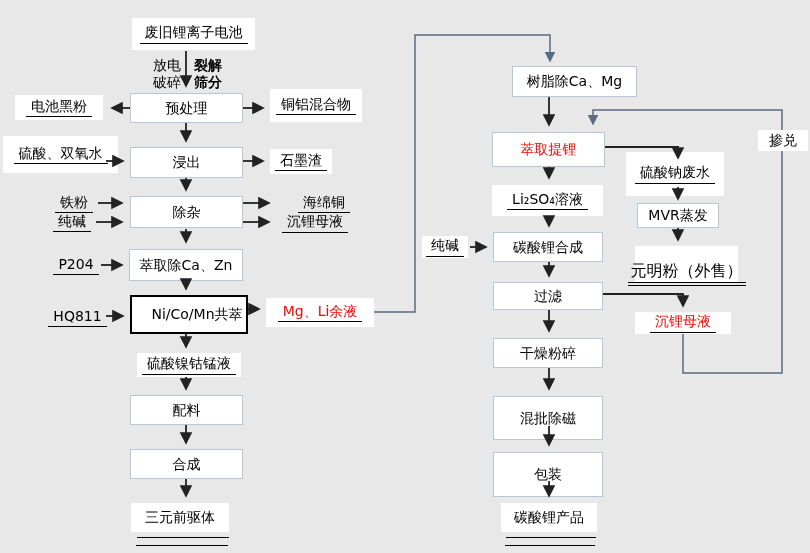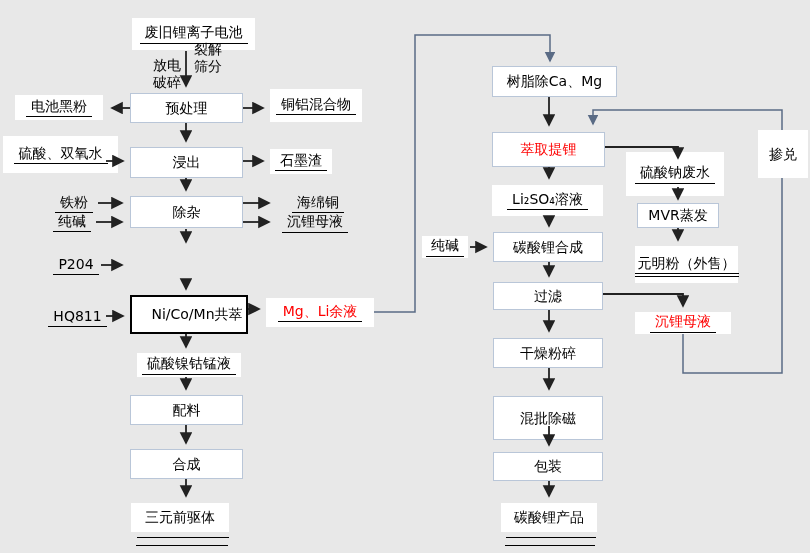--- a/index.html
+++ b/index.html
@@ -41,21 +41,21 @@
     <path class="rl" d="M683,334 V373 H782 V110 H593 V124" marker-end="url(#mS)"></path>
   </svg>
 
   <div class="layer nodes">
 
     <div class="node wlabel" style="left:132px;top:18px;width:123px;height:32px;">
         <span class="u">废旧锂离子电池</span>
       </div>
     <div class="node glabel two-line" style="left:148px;top:55px;width:38px;height:38px;"><span class="two-line">放电
 破碎</span></div>
-    <div class="node glabel two-line" style="left:189px;top:39px;width:38px;height:38px;"><span class="two-line">裂解
+    <div class="node glabel two-line" style="left:189px;top:55px;width:38px;height:38px;font-weight:bold;"><span class="two-line">裂解
 筛分</span></div>
 
     <div class="node pbox" style="left:130px;top:93px;width:113px;height:30px;">
         <span>预处理</span>
       </div>
     <div class="node wlabel" style="left:15px;top:95px;width:88px;height:25px;">
         <span class="u">电池黑粉</span>
       </div>
     <div class="node wlabel" style="left:270px;top:89px;width:92px;height:33px;">
         <span class="u">铜铝混合物</span>
@@ -73,30 +73,33 @@
 
     <div class="node glabel" style="left:50px;top:194px;width:48px;height:19px;">
         <span class="u">铁粉</span>
       </div>
     <div class="node glabel" style="left:48px;top:213px;width:48px;height:19px;">
         <span class="u">纯碱</span>
       </div>
     <div class="node pbox" style="left:130px;top:196px;width:113px;height:32px;">
         <span>除杂</span>
       </div>
-    <div class="node glabel" style="left:284px;top:194px;width:68px;height:19px;text-align:center;">
+    <div class="node glabel" style="left:290px;top:194px;width:68px;height:19px;text-align:center;">
         <span class="u">海绵铜</span>
       </div>
     <div class="node glabel" style="left:276px;top:213px;width:78px;height:20px;">
         <span class="u">沉锂母液</span>
       </div>
 
     <div class="node glabel" style="left:52px;top:256px;width:48px;height:19px;">
         <span class="u">P204</span>
       </div>
+    <div class="node pbox" style="left:129px;top:249px;width:114px;height:32px;">
+        <span>萃取除Ca、Zn</span>
+      </div>
 
     <div class="node glabel" style="left:50px;top:307px;width:55px;height:21px;">
         <span class="u">HQ811</span>
       </div>
     <div class="node pbox strong" style="left:130px;top:295px;width:118px;height:39px;">
         <span>Ni/Co/Mn共萃</span>
       </div>
     <div class="node wlabel" style="left:137px;top:353px;width:104px;height:24px;">
         <span class="u">硫酸镍钴锰液</span>
       </div>
@@ -109,21 +112,21 @@
       </div>
     <div class="node pbox" style="left:130px;top:449px;width:113px;height:30px;">
         <span>合成</span>
       </div>
     <div class="node wlabel" style="left:131px;top:503px;width:98px;height:29px;">
         <span>三元前驱体</span>
       </div>
     <div class="hline" style="left:137px;top:537px;width:92px;"></div>
     <div class="hline" style="left:136px;top:545px;width:92px;"></div>
 
-    <div class="node pbox" style="left:492px;top:66px;width:125px;height:31px;">
+    <div class="node pbox" style="left:512px;top:66px;width:125px;height:31px;">
         <span>树脂除Ca、Mg</span>
       </div>
     <div class="node pbox red" style="left:492px;top:132px;width:113px;height:35px;">
         <span>萃取提锂</span>
       </div>
     <div class="node wlabel" style="left:492px;top:185px;width:111px;height:31px;">
         <span class="u">Li₂SO₄溶液</span>
       </div>
 
     <div class="node wlabel" style="left:422px;top:236px;width:46px;height:22px;">
@@ -134,42 +137,42 @@
       </div>
     <div class="node pbox" style="left:493px;top:282px;width:110px;height:28px;">
         <span>过滤</span>
       </div>
     <div class="node pbox" style="left:493px;top:338px;width:110px;height:30px;">
         <span>干燥粉碎</span>
       </div>
     <div class="node pbox" style="left:493px;top:396px;width:110px;height:44px;">
         <span>混批除磁</span>
       </div>
-    <div class="node pbox" style="left:493px;top:452px;width:110px;height:29px;">
+    <div class="node pbox" style="left:493px;top:452px;width:110px;height:45px;">
         <span>包装</span>
       </div>
     <div class="node wlabel" style="left:501px;top:503px;width:96px;height:29px;">
         <span>碳酸锂产品</span>
       </div>
     <div class="hline" style="left:506px;top:537px;width:90px;"></div>
     <div class="hline" style="left:505px;top:545px;width:90px;"></div>
 
     <div class="node wlabel" style="left:626px;top:152px;width:98px;height:44px;">
         <span class="u">硫酸钠废水</span>
       </div>
     <div class="node pbox" style="left:637px;top:203px;width:82px;height:25px;">
         <span>MVR蒸发</span>
       </div>
-    <div class="node wlabel" style="left:635px;top:246px;width:103px;height:37px;font-size:14px;">
+    <div class="node wlabel" style="left:635px;top:246px;width:103px;height:37px;font-size:16px;align-items:flex-end;">
         <span class="dul">元明粉（外售）</span>
       </div>
     <div class="node wlabel red" style="left:635px;top:312px;width:96px;height:22px;">
         <span class="u">沉锂母液</span>
       </div>
-    <div class="node wlabel" style="left:758px;top:130px;width:50px;height:48px;">
+    <div class="node wlabel" style="left:758px;top:130px;width:50px;height:21px;">
         <span>掺兑</span>
       </div>
   </div>
 
   <svg class="layer over" viewBox="0 0 810 553">
     <defs>
       <marker id="mB" markerWidth="8" markerHeight="8" refX="6" refY="3.5" orient="auto">
         <path class="mkb" d="M0,0 L7,3.5 L0,7 Z"></path>
       </marker>
     </defs>

